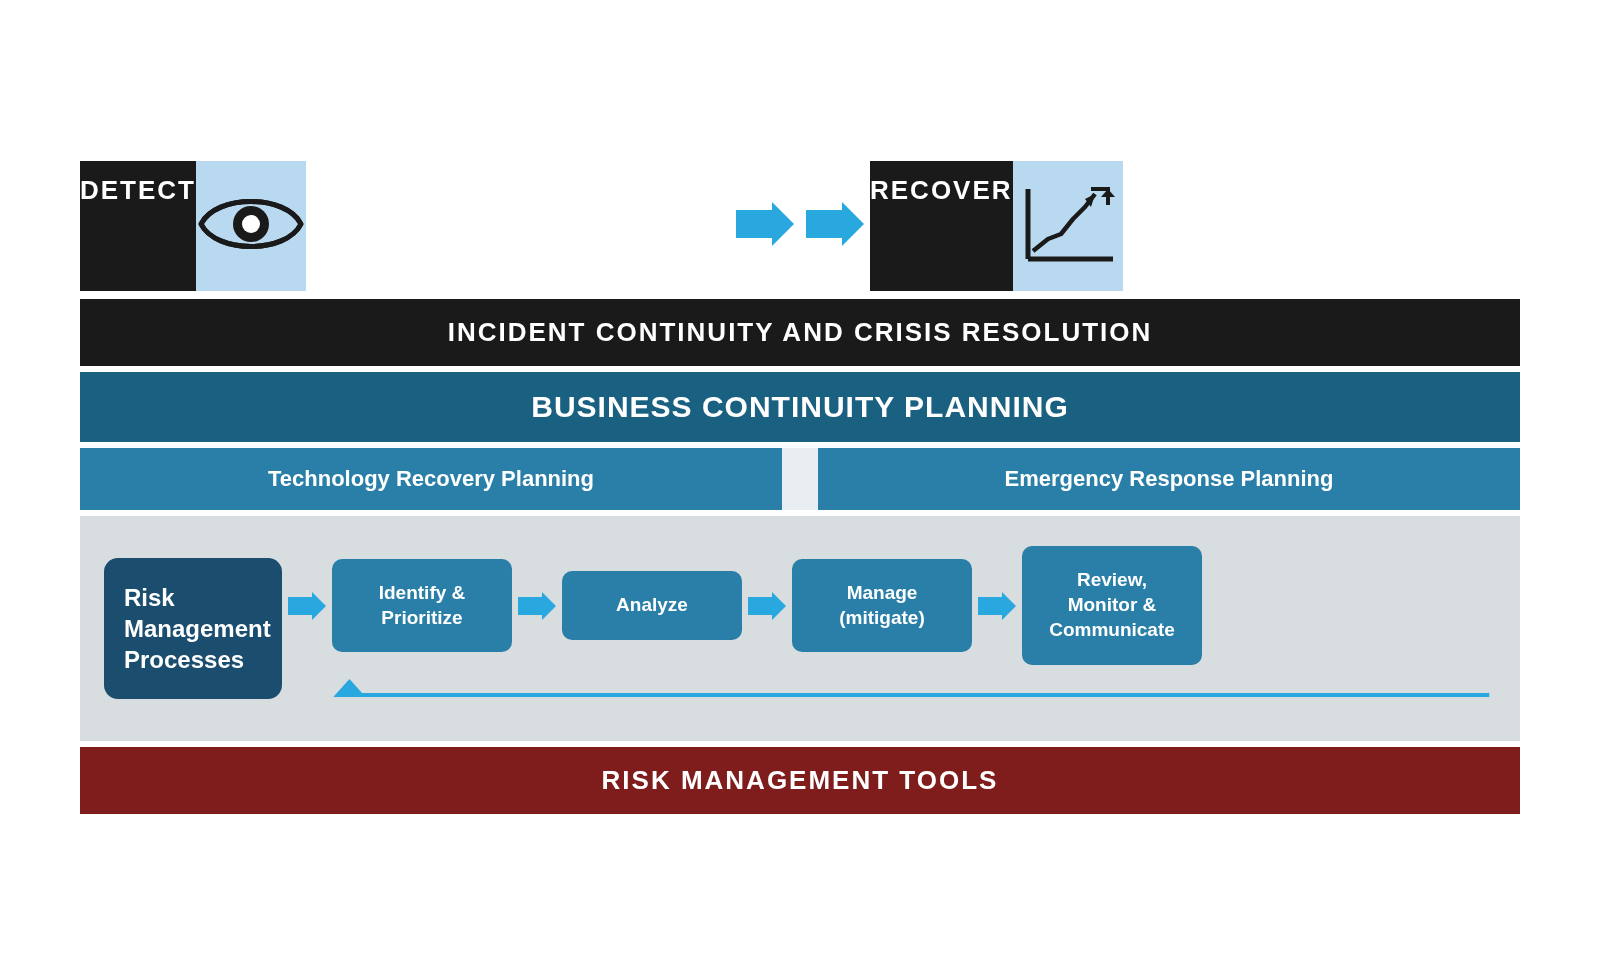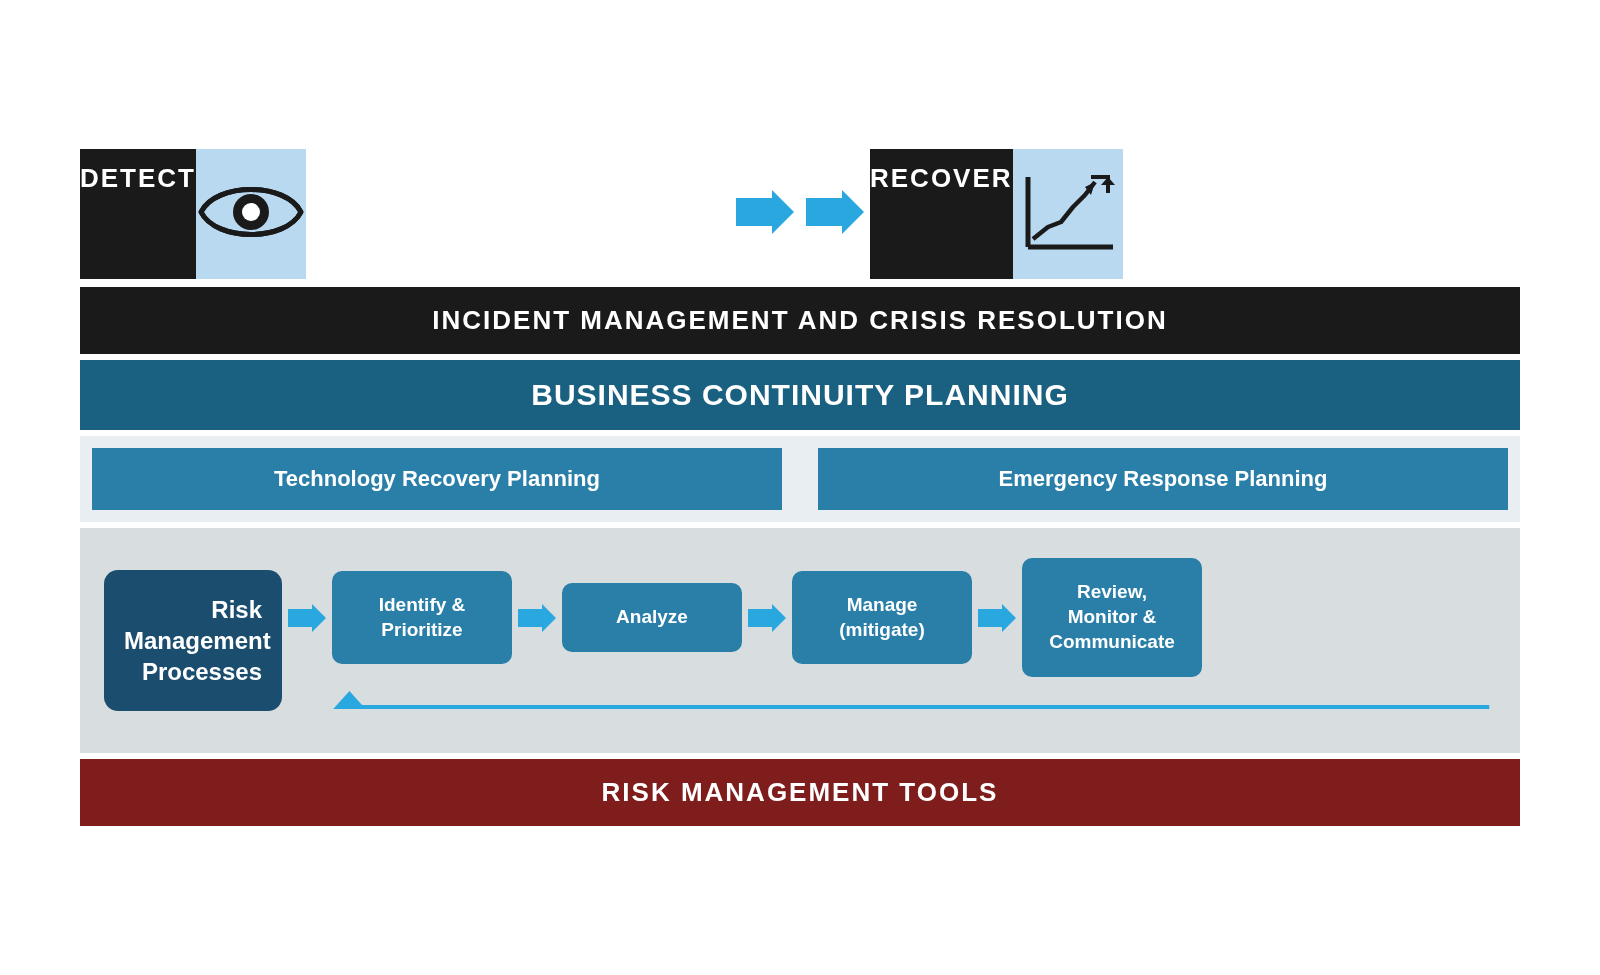--- a/index.html
+++ b/index.html
@@ -62,21 +62,21 @@
       padding: 18px 0;
       margin-top: 6px;
     }
 
     
     .sub-planning-row {
       display: flex;
       gap: 12px;
       margin-top: 6px;
       background: #e8eef2;
-      padding: 12px;
+      padding: 0;
     }
     .sub-plan-block {
       flex: 1;
       background: #2a7fa8;
       color: #fff;
       font-weight: 700;
       font-size: 22px;
       padding: 18px 30px;
       text-align: center;
     }
@@ -99,21 +99,21 @@
 
     .risk-main-box {
       background: #1a4d6e;
       color: #fff;
       font-weight: 900;
       font-size: 24px;
       border-radius: 14px;
       padding: 24px 20px;
       min-width: 160px;
       width: 178px;
-      text-align: right;
+      text-align: left;
       line-height: 1.3;
       flex-shrink: 0;
     }
 
     .flow-step {
       background: #2a7fa8;
       color: #fff;
       font-weight: 700;
       font-size: 19px;
       border-radius: 10px;
@@ -232,21 +232,21 @@
             <polygon points="82,15 72,20 78,28" fill="#1a1a1a"></polygon>
 
             <polyline points="78,10 95,10 95,26" stroke="#1a1a1a" stroke-width="4" fill="none"></polyline>
             <polygon points="95,10 88,18 102,18" fill="#1a1a1a"></polygon>
           </svg>
         </span>
       </div>
     </div>
   </div>
 
-  <div class="incident-banner">INCIDENT MANAGEMENT AND CRISIS RESOLUTION</div>
+  <div class="incident-banner">INCIDENT CONTINUITY AND CRISIS RESOLUTION</div>
 
   <div class="bcp-banner">BUSINESS CONTINUITY PLANNING</div>
 
   <div class="sub-planning-row">
     <div class="sub-plan-block">Technology Recovery Planning</div>
     <div class="sub-plan-gap"></div>
     <div class="sub-plan-block">Emergency Response Planning</div>
   </div>
 
   <div class="risk-area">

